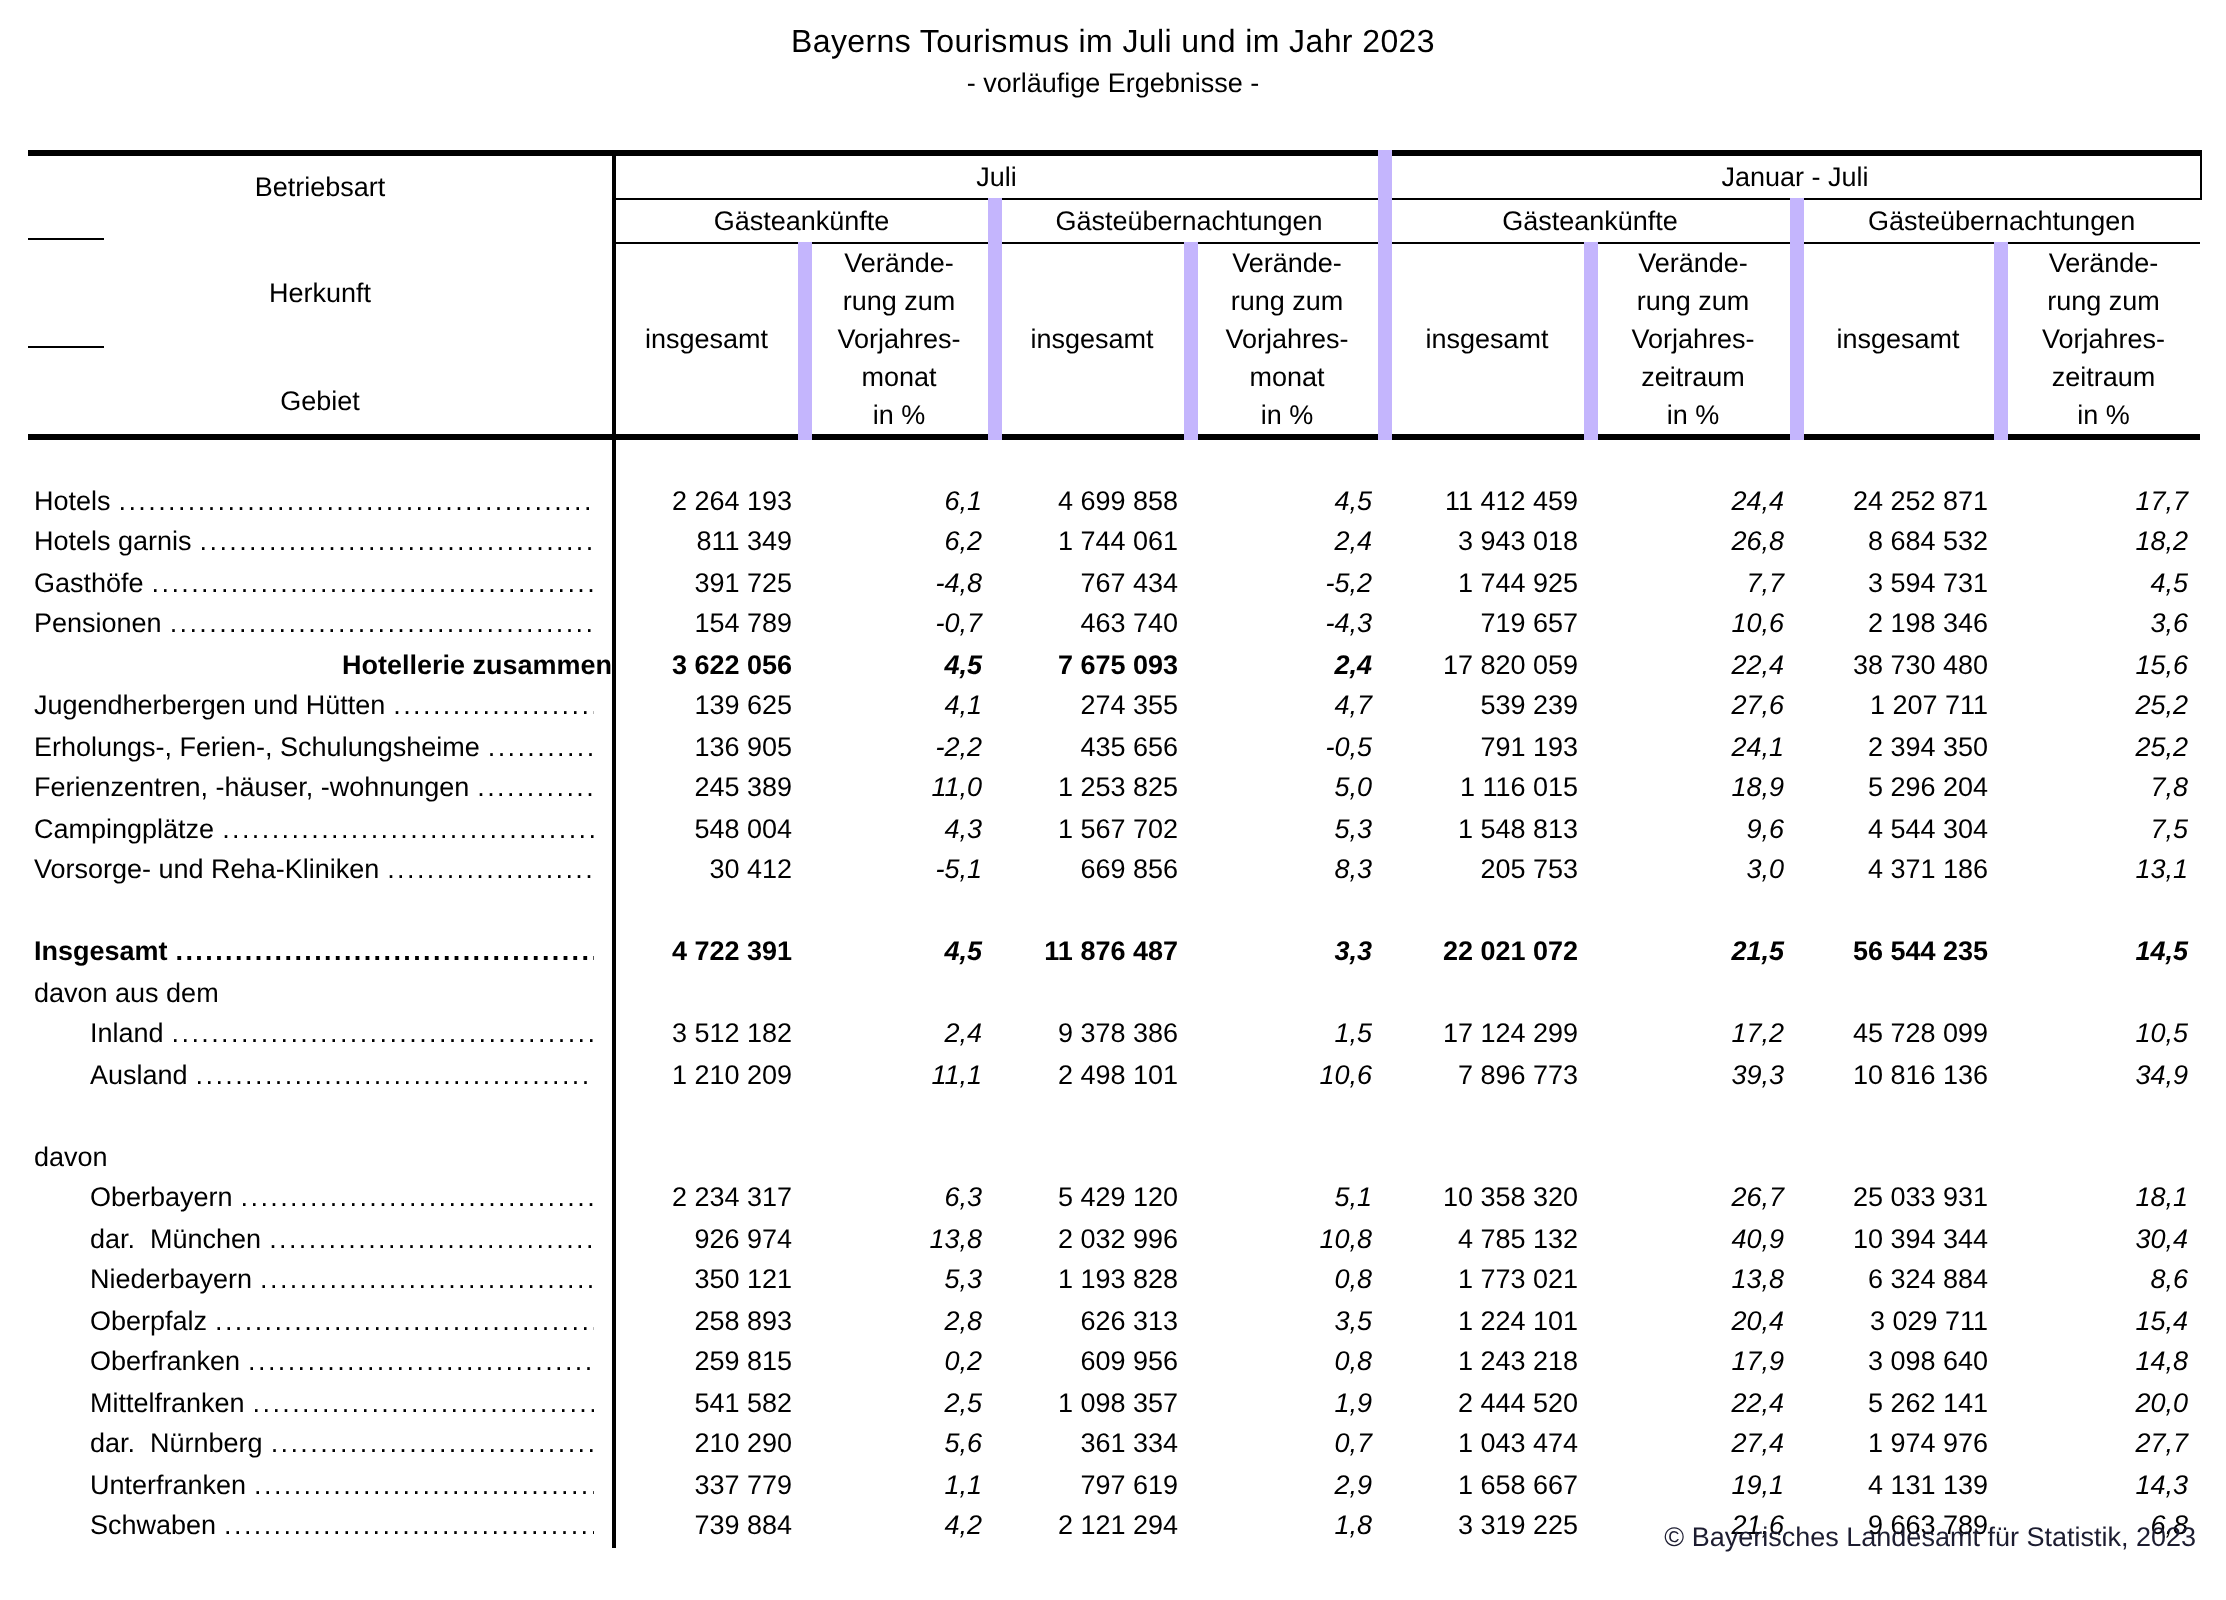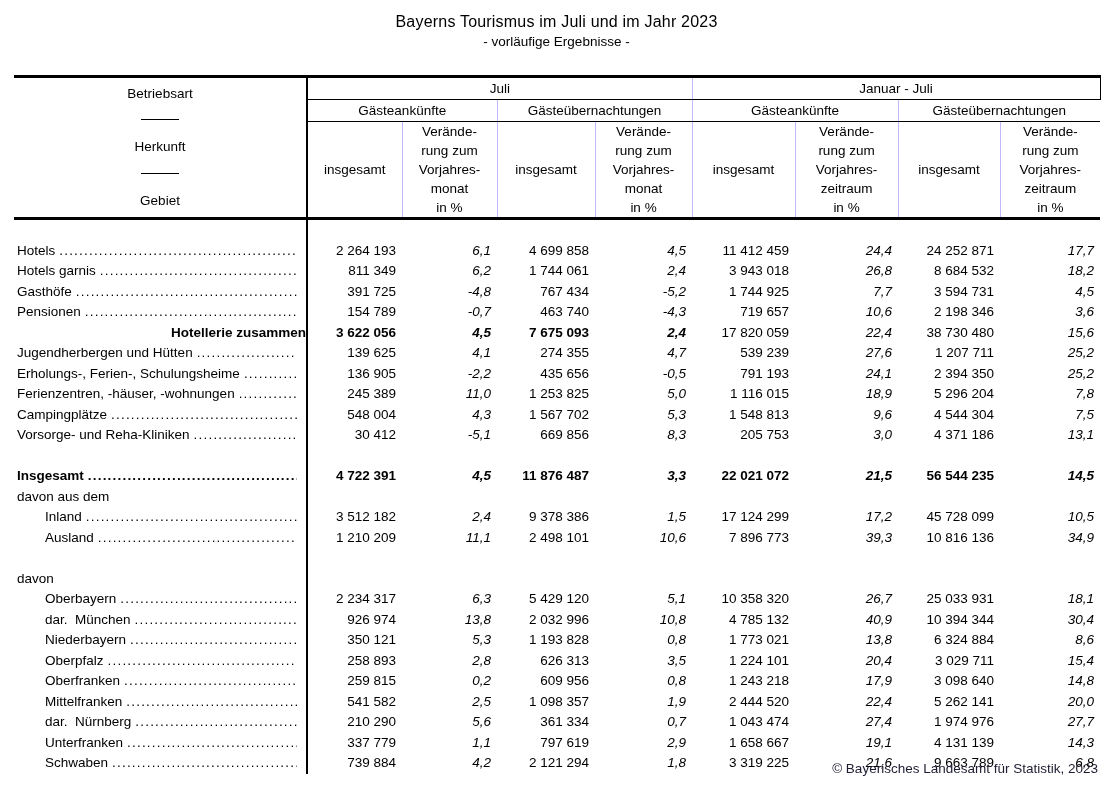--- a/index.html
+++ b/index.html
@@ -5,27 +5,27 @@
   html,body{margin:0;padding:0;background:#ffffff;}
   body{width:1113px;height:800px;position:relative;overflow:hidden;
        font-family:"Liberation Sans","DejaVu Sans",sans-serif;color:#000;}
   .title{padding-top:13px;font-size:16px;font-weight:normal;text-align:center;letter-spacing:0.2px;}
   .subtitle{font-size:13.5px;text-align:center;margin-top:3px;}
   table.main{border-collapse:collapse;table-layout:fixed;width:1086px;margin:26px 0 0 14px;
              border-top:3px solid #000;}
   th,td{padding:0;font-size:13.5px;font-weight:normal;}
   
   .stub{border-right:2px solid #000;border-bottom:3px solid #000;vertical-align:middle;}
-  .stubcol{display:flex;flex-direction:column;align-items:center;justify-content:space-between;
+  .stubcol{display:flex;flex-direction:column;justify-content:space-between;
            height:122px;padding:6px 0 8px;}
   .srule{width:38px;border-top:1px solid #000;height:0;}
   .pA,.pB{height:21px;border-bottom:1px solid #000;text-align:center;vertical-align:middle;}
   .pC{height:95px;border-bottom:3px solid #000;text-align:center;vertical-align:middle;
       white-space:pre-line;line-height:19px;}
-  .brd{border-right:1px solid #c4b5fd;}
+  .brd{border-right:7px solid #c4b5fd;}
   .edge{border-right:1px solid #000;}
   
   tbody td{height:20.5px;line-height:20.5px;vertical-align:middle;}
   td.lblcell{border-right:2px solid #000;}
   .lblflex{display:flex;align-items:baseline;height:20.5px;line-height:20.5px;overflow:hidden;}
   .lbl{white-space:pre;padding-left:3px;}
   .ind .lbl{padding-left:31px;}
   .dots{flex:1 1 auto;min-width:0;overflow:hidden;white-space:nowrap;margin:0 9px 0 4px;}
   .dots::after{content:".........................................................................................................................";letter-spacing:1.2px;}
   .lblright{justify-content:flex-end;}

